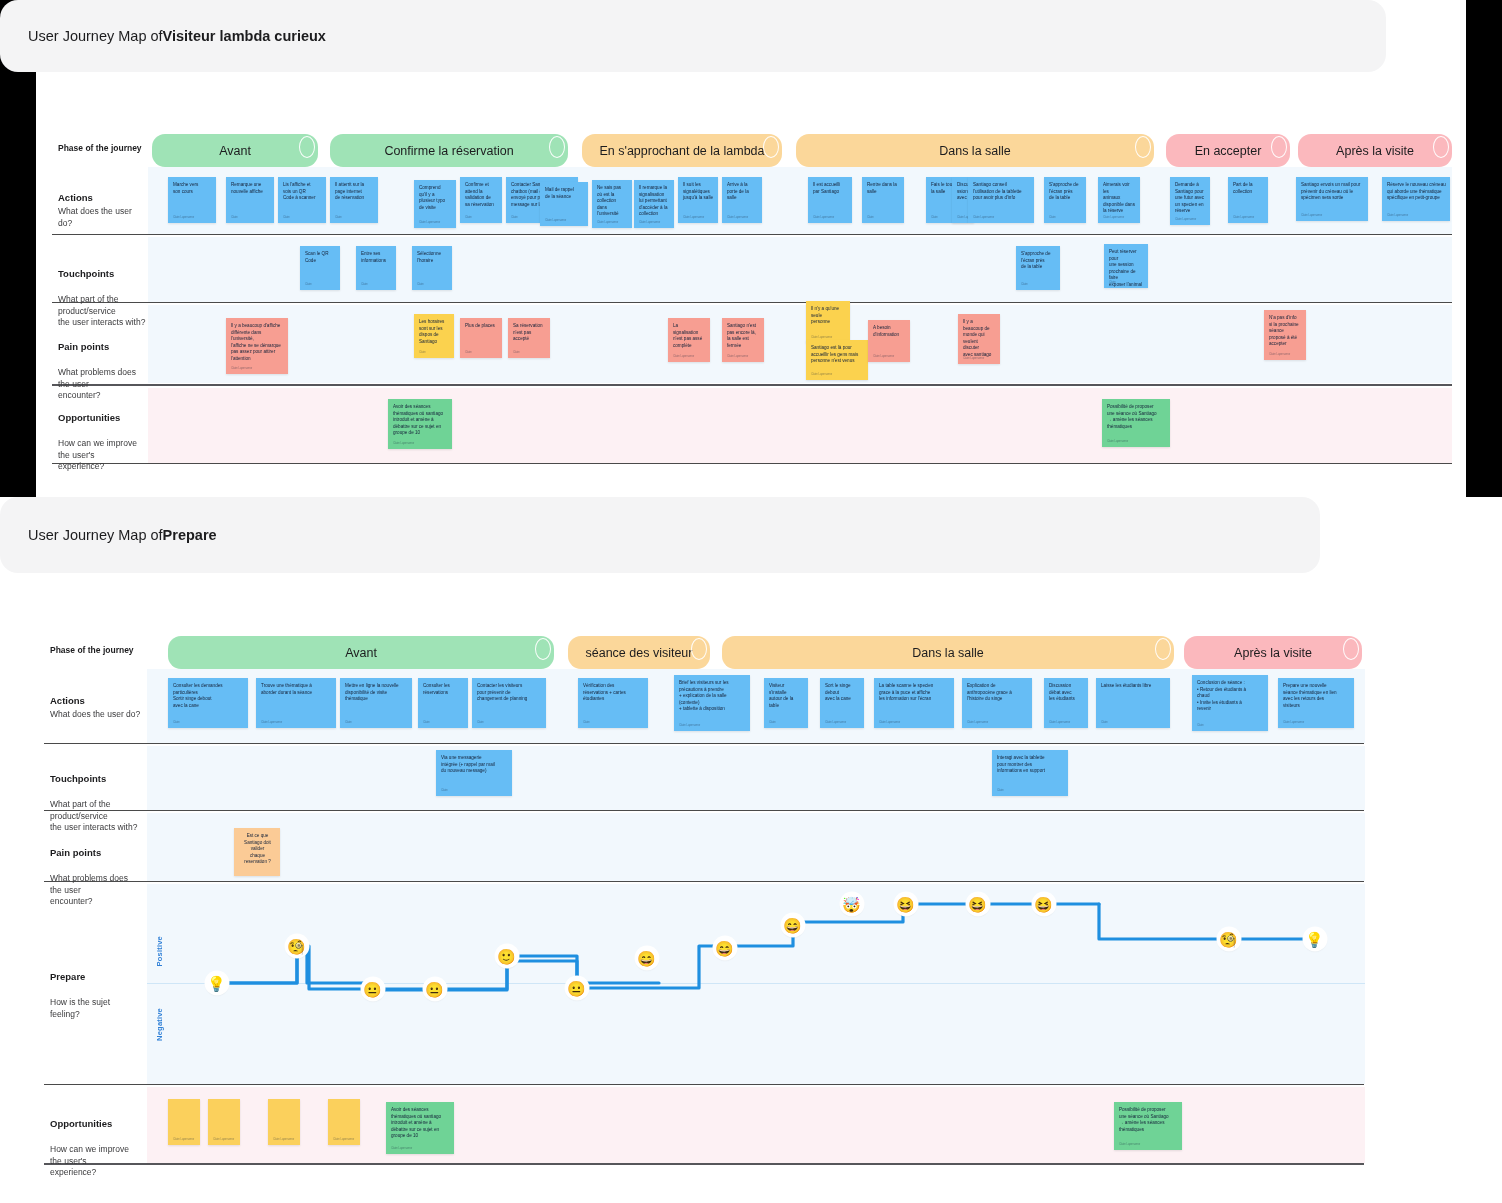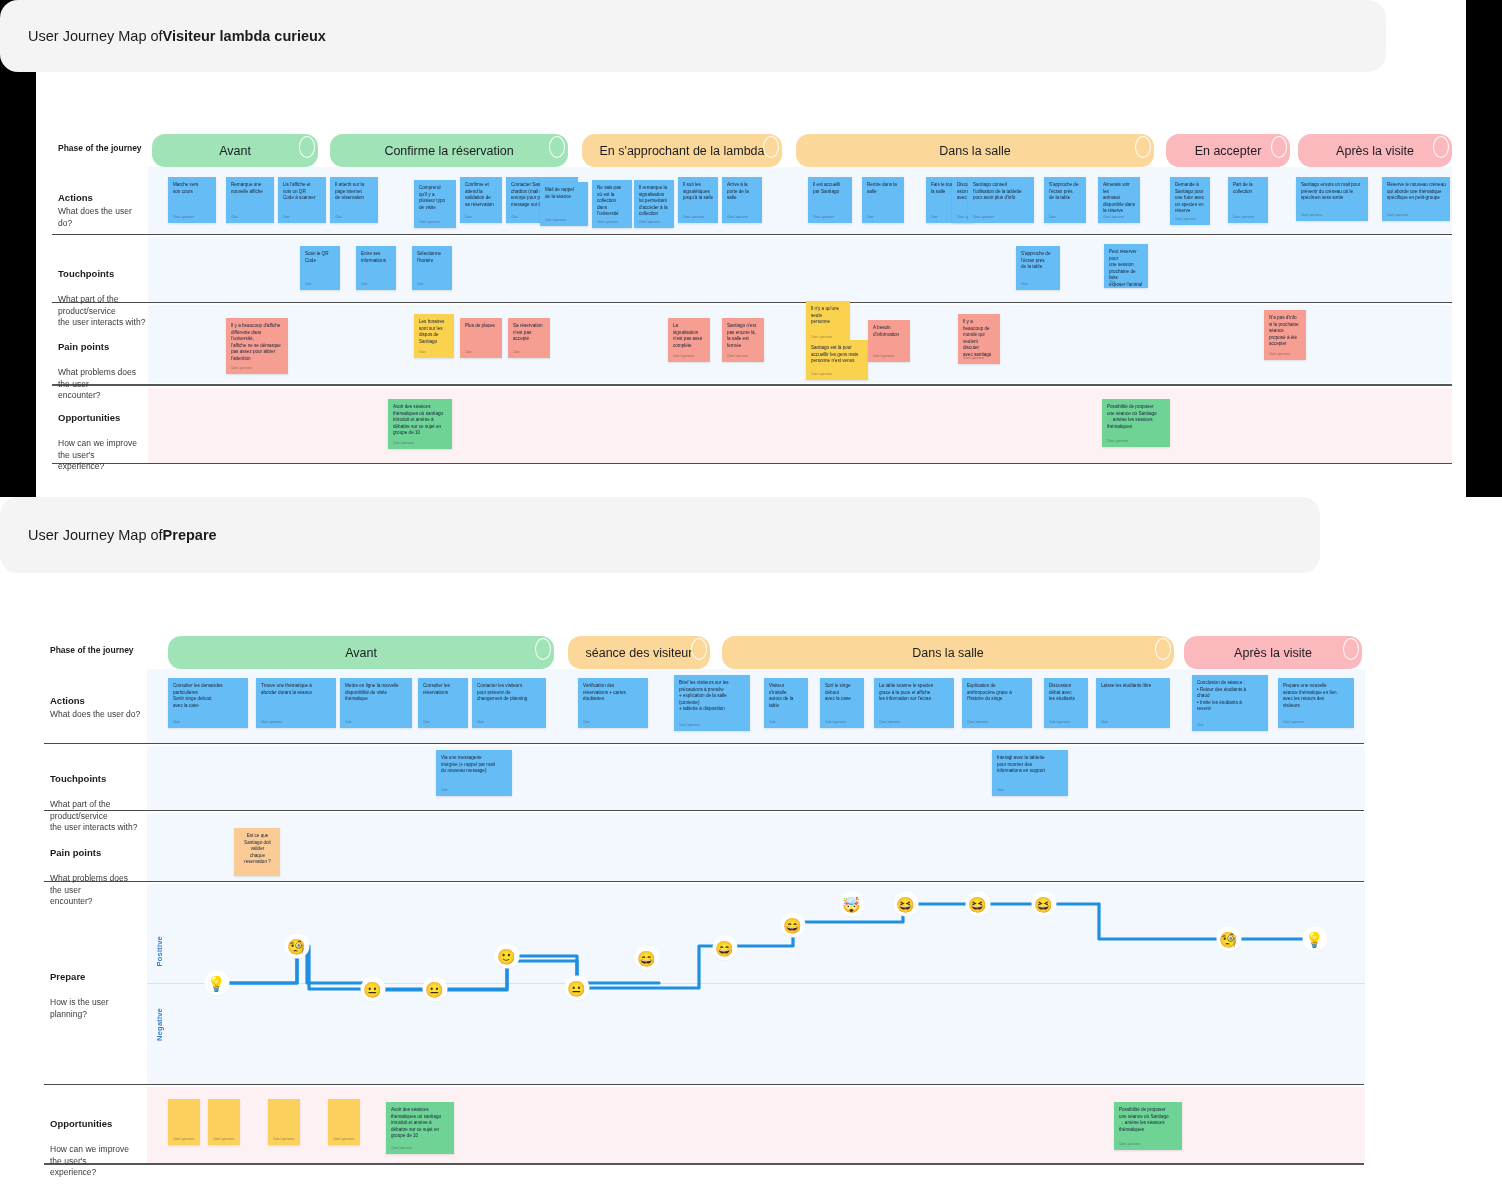--- a/index.html
+++ b/index.html
@@ -485,21 +485,21 @@
       <span>What part of the product/service
 the user interacts with?</span>
     </div>
     <div class="rowlabel" style="left:50px;top:339px;width:92px;white-space:pre-line;">
       <span class="rl-title">Pain points</span>
       <span>What problems does the user
 encounter?</span>
     </div>
     <div class="rowlabel" style="left:50px;top:463px;width:92px;white-space:pre-line;">
       <span class="rl-title">Prepare</span>
-      <span>How is the user planning?</span>
+      <span>How is the sujet feeling?</span>
     </div>
     <div class="rowlabel" style="left:50px;top:610px;width:92px;white-space:pre-line;">
       <span class="rl-title">Opportunities</span>
       <span>How can we improve the user's
 experience?</span>
     </div>
 
     <div class="note n-blue" style="left:168px;top:181px;width:80px;height:50px;">
         <span class="ntext">Consulter les demandes
 particulières

